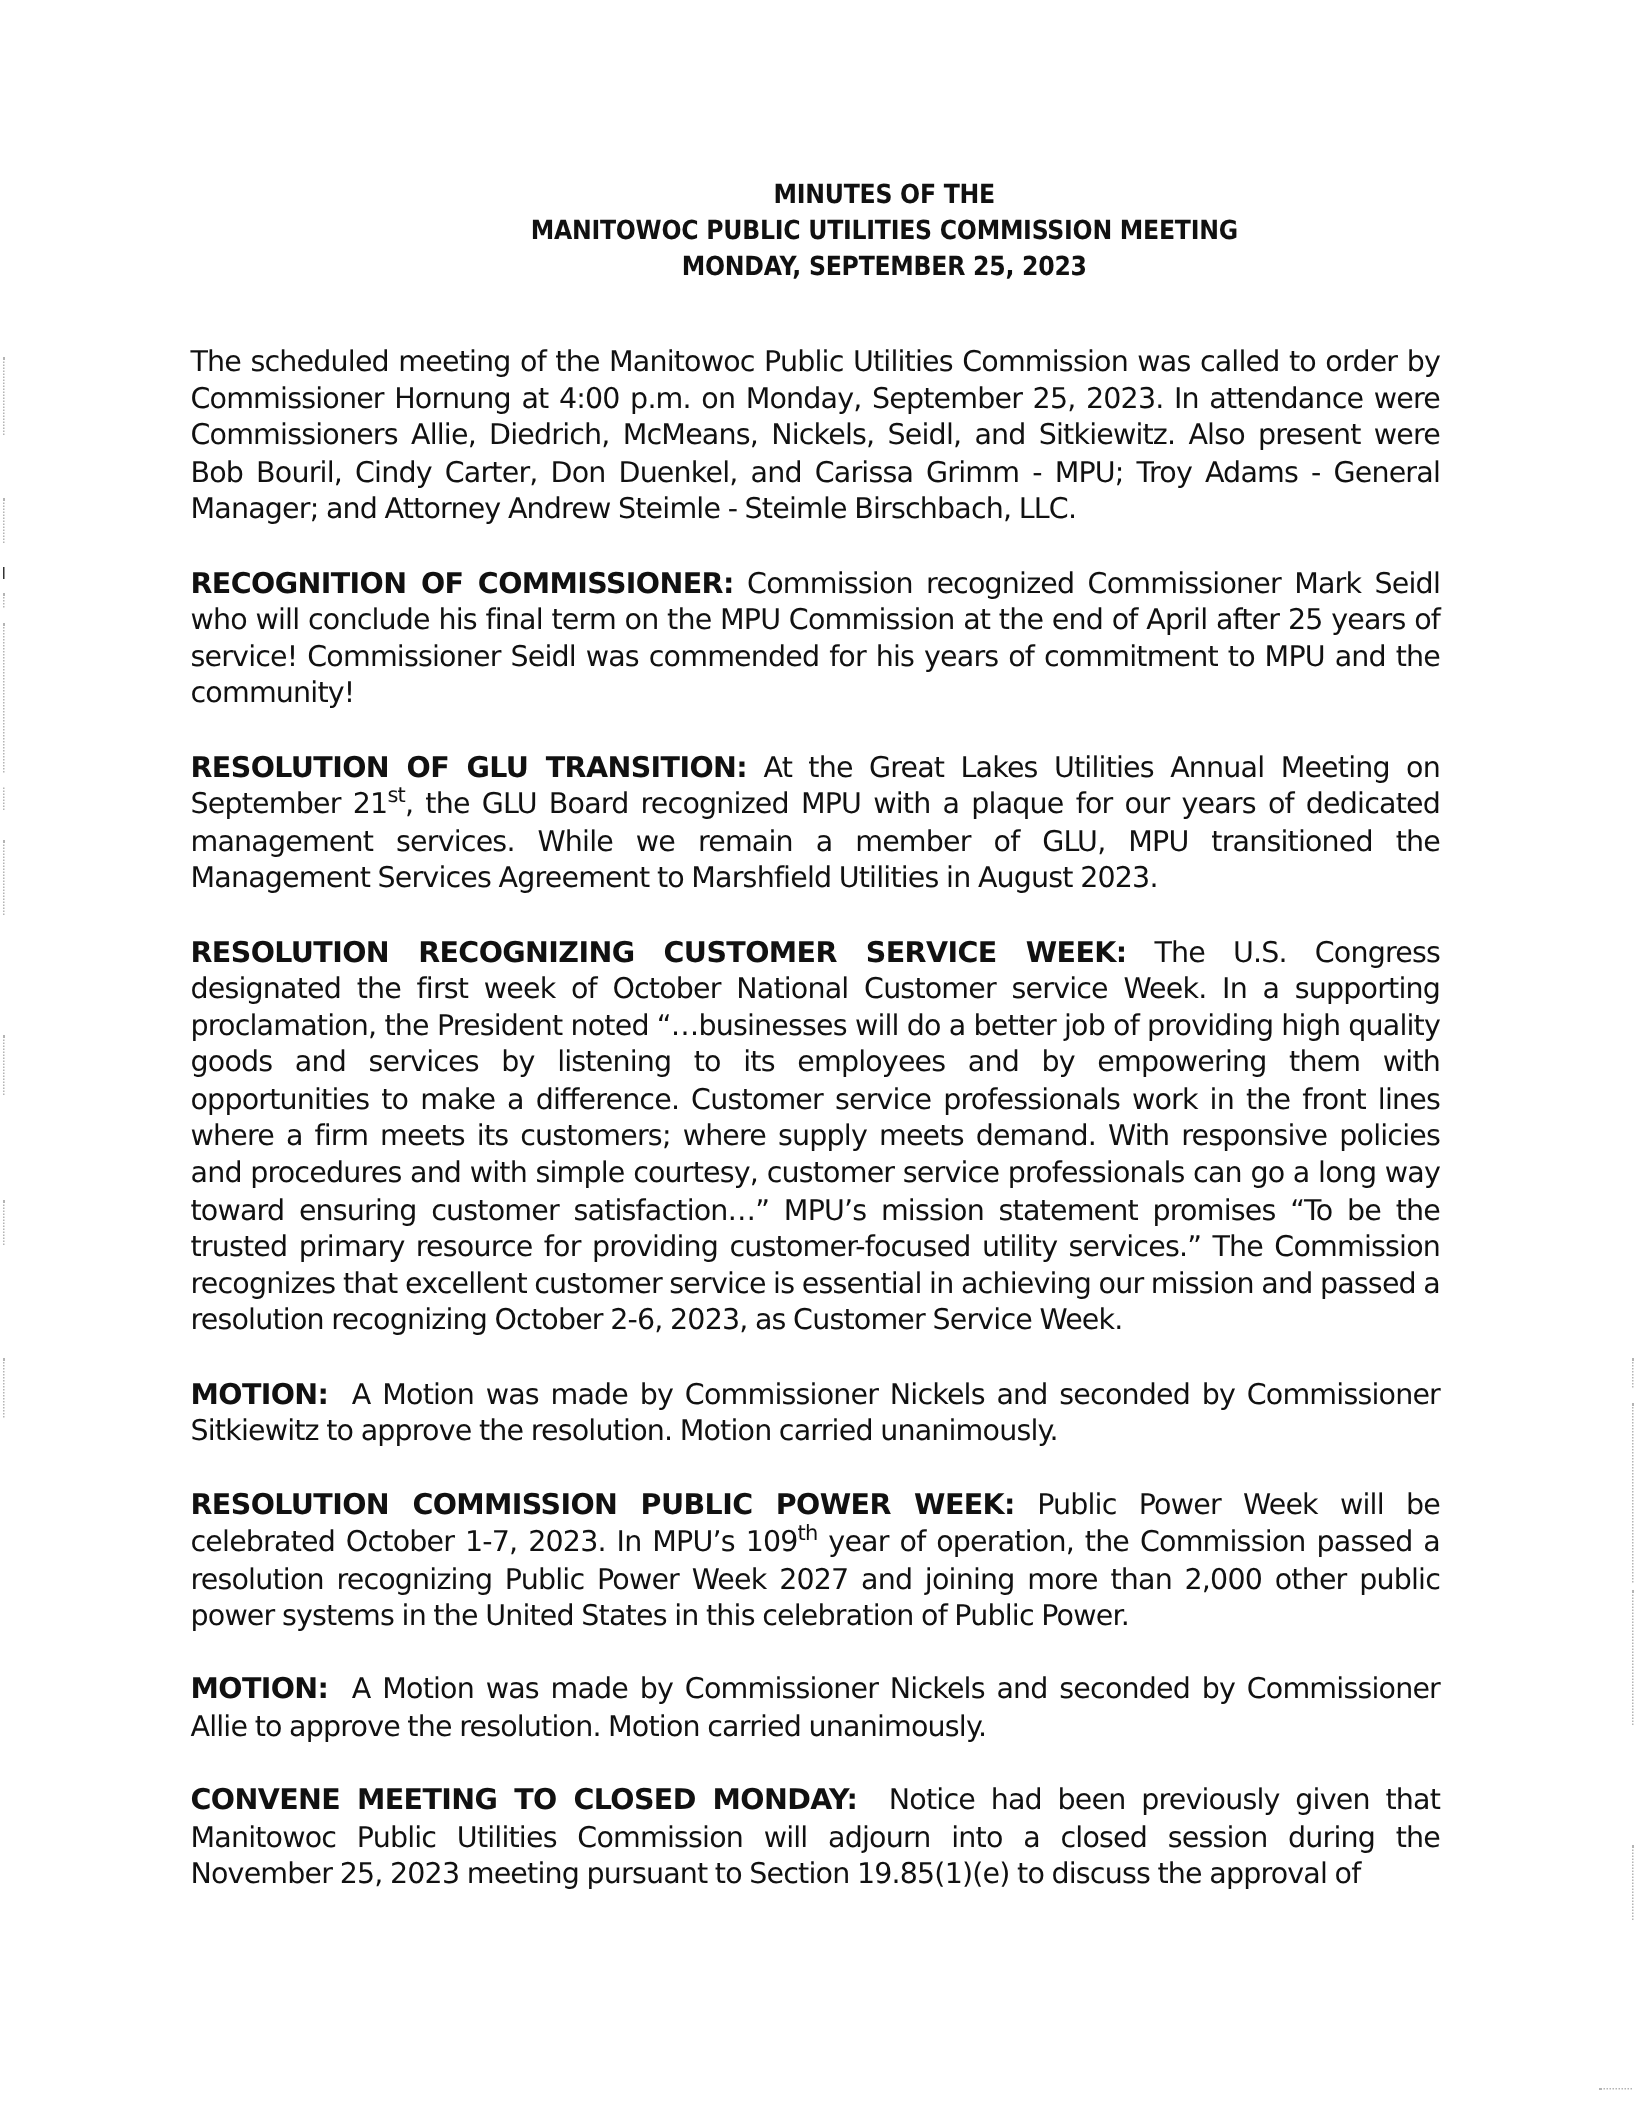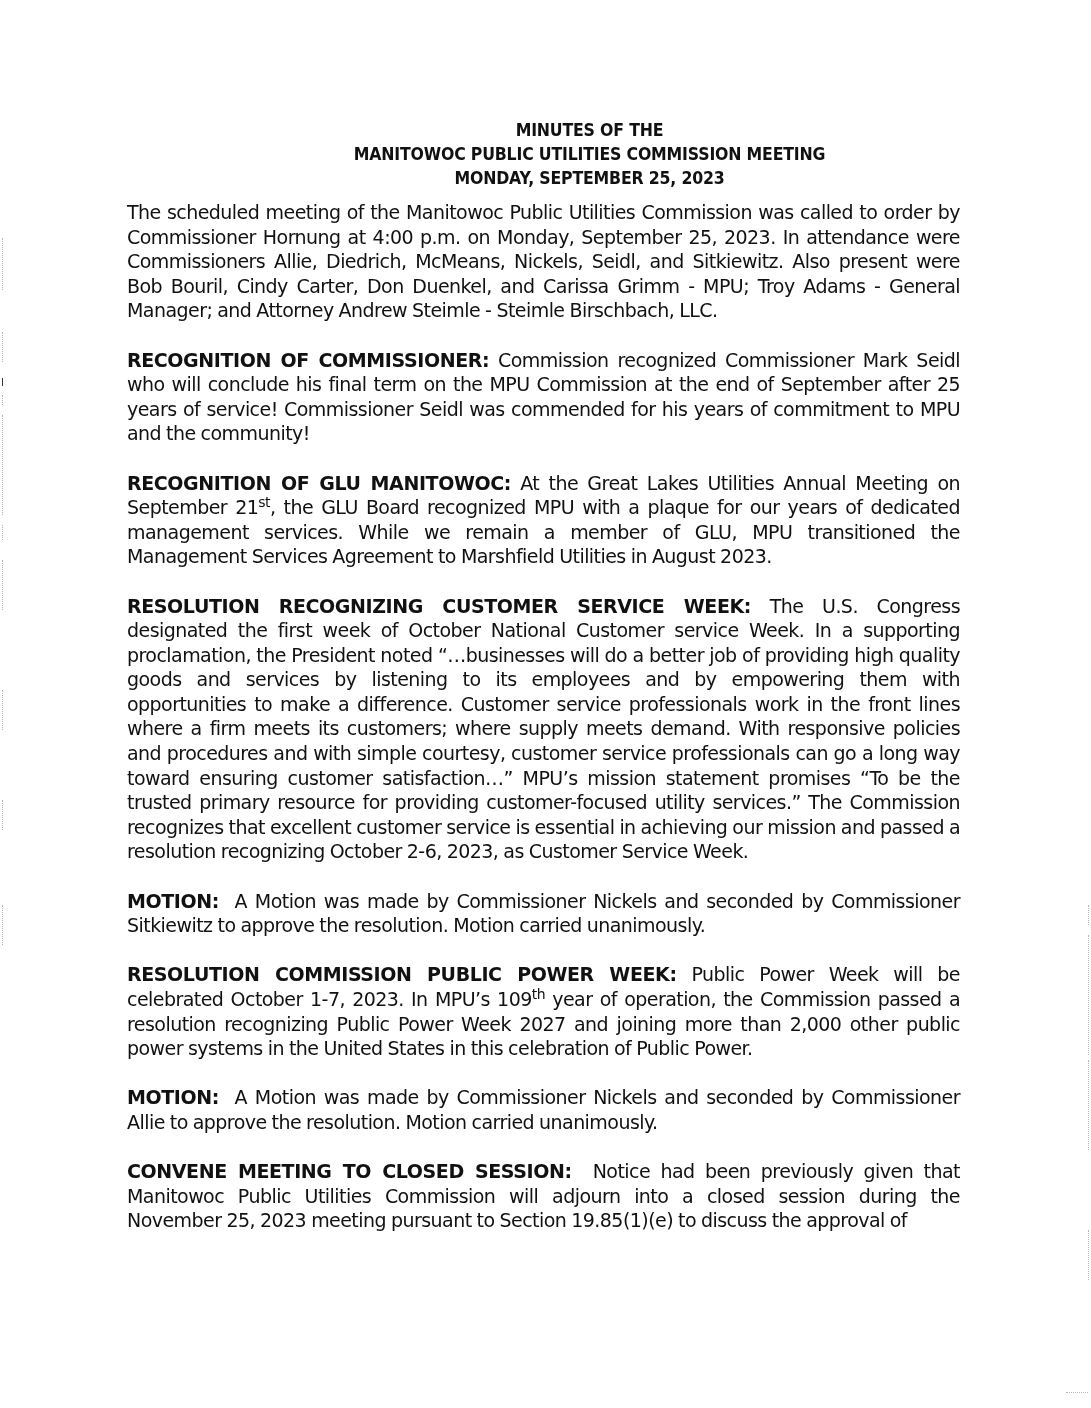--- a/index.html
+++ b/index.html
@@ -100,49 +100,49 @@
   <div class="speck-col" style="left:1088px; top:1060px; height:90px;"></div>
   <div class="speck-col" style="left:1088px; top:1230px; height:50px;"></div>
   <div class="speck-row" style="left:1066px; top:1392px; width:22px;"></div>
 
   <div class="title-block">
     <span class="title-line">MINUTES OF THE</span>
     <span class="title-line">MANITOWOC PUBLIC UTILITIES COMMISSION MEETING</span>
     <span class="title-line">MONDAY, SEPTEMBER 25, 2023</span>
   </div>
 
-  <div class="body-text" style="top:200px;">
+  <div class="body-text" style="top:229px;">
 
     <p class="para">
       <span>The scheduled meeting of the Manitowoc Public Utilities Commission was called to order by Commissioner Hornung at 4:00 p.m. on Monday, September 25, 2023. In attendance were Commissioners Allie, Diedrich, McMeans, Nickels, Seidl, and Sitkiewitz. Also present were Bob Bouril, Cindy Carter, Don Duenkel, and Carissa Grimm - MPU; Troy Adams - General Manager; and Attorney Andrew Steimle - Steimle Birschbach, LLC.</span>
     </p>
 
     <p class="para">
-      <span class="heading">RECOGNITION OF COMMISSIONER:</span><span> Commission recognized Commissioner Mark Seidl who will conclude his final term on the MPU Commission at the end of September after 25 years of service! Commissioner Seidl was commended for his years of commitment to MPU and the community!</span>
+      <span class="heading">RECOGNITION OF COMMISSIONER:</span><span> Commission recognized Commissioner Mark Seidl who will conclude his final term on the MPU Commission at the end of April after 25 years of service! Commissioner Seidl was commended for his years of commitment to MPU and the community!</span>
     </p>
 
     <p class="para">
-      <span class="heading">RECOGNITION OF GLU MANITOWOC:</span><span> At the Great Lakes Utilities Annual Meeting on September 21</span><sup>st</sup><span>, the GLU Board recognized MPU with a plaque for our years of dedicated management services. While we remain a member of GLU, MPU transitioned the Management Services Agreement to Marshfield Utilities in August 2023.</span>
+      <span class="heading">RESOLUTION OF GLU TRANSITION:</span><span> At the Great Lakes Utilities Annual Meeting on September 21</span><sup>st</sup><span>, the GLU Board recognized MPU with a plaque for our years of dedicated management services. While we remain a member of GLU, MPU transitioned the Management Services Agreement to Marshfield Utilities in August 2023.</span>
     </p>
 
     <p class="para">
       <span class="heading">RESOLUTION RECOGNIZING CUSTOMER SERVICE WEEK:</span><span> The U.S. Congress designated the first week of October National Customer service Week. In a supporting proclamation, the President noted “…businesses will do a better job of providing high quality goods and services by listening to its employees and by empowering them with opportunities to make a difference. Customer service professionals work in the front lines where a firm meets its customers; where supply meets demand. With responsive policies and procedures and with simple courtesy, customer service professionals can go a long way toward ensuring customer satisfaction…” MPU’s mission statement promises “To be the trusted primary resource for providing customer-focused utility services.” The Commission recognizes that excellent customer service is essential in achieving our mission and passed a resolution recognizing October 2-6, 2023, as Customer Service Week.</span>
     </p>
 
     <p class="para">
       <span class="heading">MOTION:</span><span style="white-space:pre-wrap;">  A Motion was made by Commissioner Nickels and seconded by Commissioner Sitkiewitz to approve the resolution. Motion carried unanimously.</span>
     </p>
 
     <p class="para">
       <span class="heading">RESOLUTION COMMISSION PUBLIC POWER WEEK:</span><span> Public Power Week will be celebrated October 1-7, 2023. In MPU’s 109</span><sup>th</sup><span> year of operation, the Commission passed a resolution recognizing Public Power Week 2027 and joining more than 2,000 other public power systems in the United States in this celebration of Public Power.</span>
     </p>
 
     <p class="para">
       <span class="heading">MOTION:</span><span style="white-space:pre-wrap;">  A Motion was made by Commissioner Nickels and seconded by Commissioner Allie to approve the resolution. Motion carried unanimously.</span>
     </p>
 
 
     <p class="para">
-      <span class="heading">CONVENE MEETING TO CLOSED SESSION:</span><span style="white-space:pre-wrap;">  Notice had been previously given that Manitowoc Public Utilities Commission will adjourn into a closed session during the November 25, 2023 meeting pursuant to Section 19.85(1)(e) to discuss the approval of</span>
+      <span class="heading">CONVENE MEETING TO CLOSED MONDAY:</span><span style="white-space:pre-wrap;">  Notice had been previously given that Manitowoc Public Utilities Commission will adjourn into a closed session during the November 25, 2023 meeting pursuant to Section 19.85(1)(e) to discuss the approval of</span>
     </p>
 
   </div>
 </div>
 
 </body></html>

